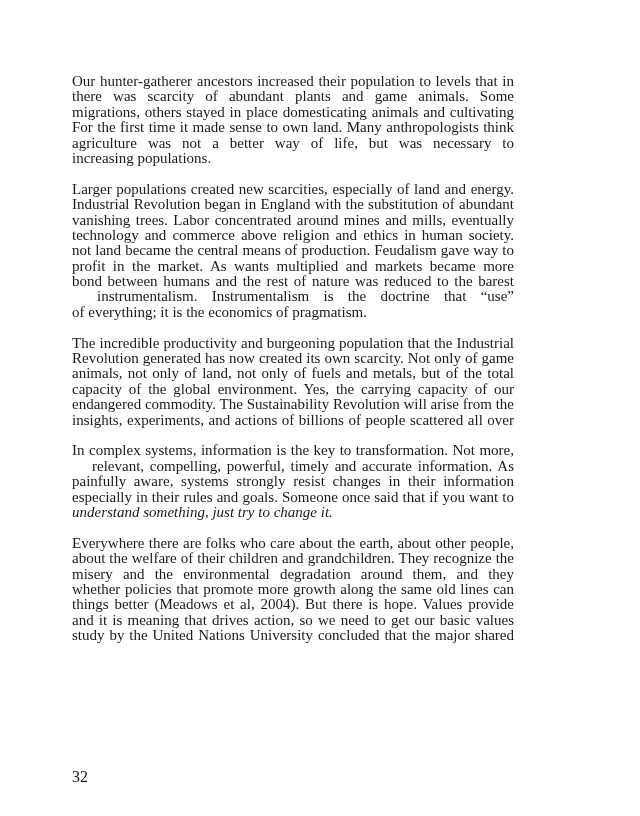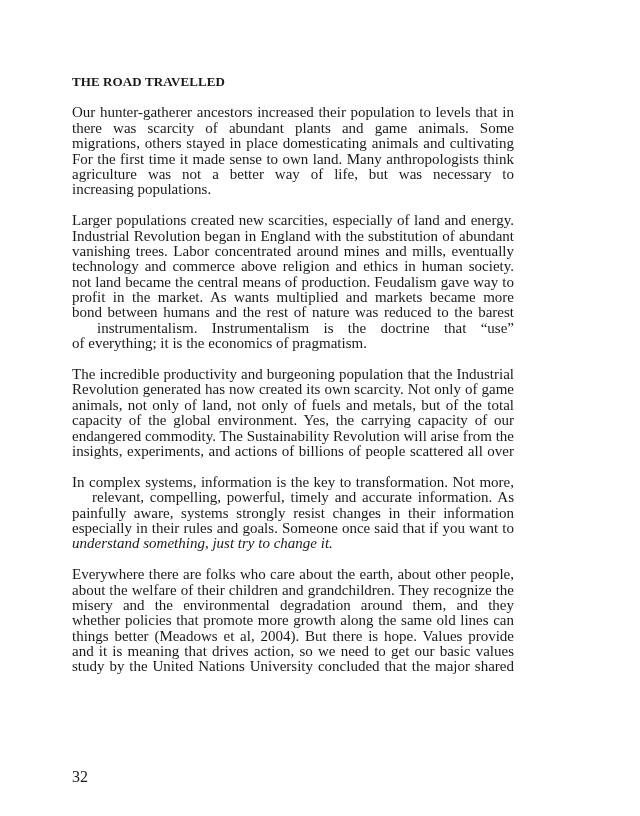--- a/index.html
+++ b/index.html
@@ -9,21 +9,20 @@
   .title { font-weight: bold; font-size: 13px; line-height: 15.4px; margin: 0 0 16px 0; letter-spacing: 0.1px; }
   .para { font-size: 15px; line-height: 15.4px; text-align: justify; margin: 0 0 15.4px 0; }
   .line { display: block; text-align: justify; text-align-last: justify; white-space: nowrap; height: 15.4px; }
   .line.last { text-align-last: left; }
   .pagenum { position: absolute; left: 72px; top: 768px; font-size: 16px; font-family: "Liberation Serif", serif; }
 </style>
 </head>
 <body>
 
 <div class="page">
-  <div class="title">THE ROAD TRAVELLED</div>
 
   <div class="para">
     <span class="line" style="white-space: normal; overflow: hidden;">Our hunter-gatherer ancestors increased their population to levels that in places</span>
     <span class="line" style="white-space: normal; overflow: hidden;">there was scarcity of abundant plants and game animals.  Some intensified their</span>
     <span class="line" style="white-space: normal; overflow: hidden;">migrations, others stayed in place domesticating animals and cultivating plants.</span>
     <span class="line" style="white-space: normal; overflow: hidden;">For the first time it made sense to own land.  Many anthropologists think that</span>
     <span class="line" style="white-space: normal; overflow: hidden;">agriculture was not a better way of life, but was necessary to accommodate</span>
     <span class="line last" style="white-space: normal; overflow: hidden;">increasing populations.</span>
   </div>
 

